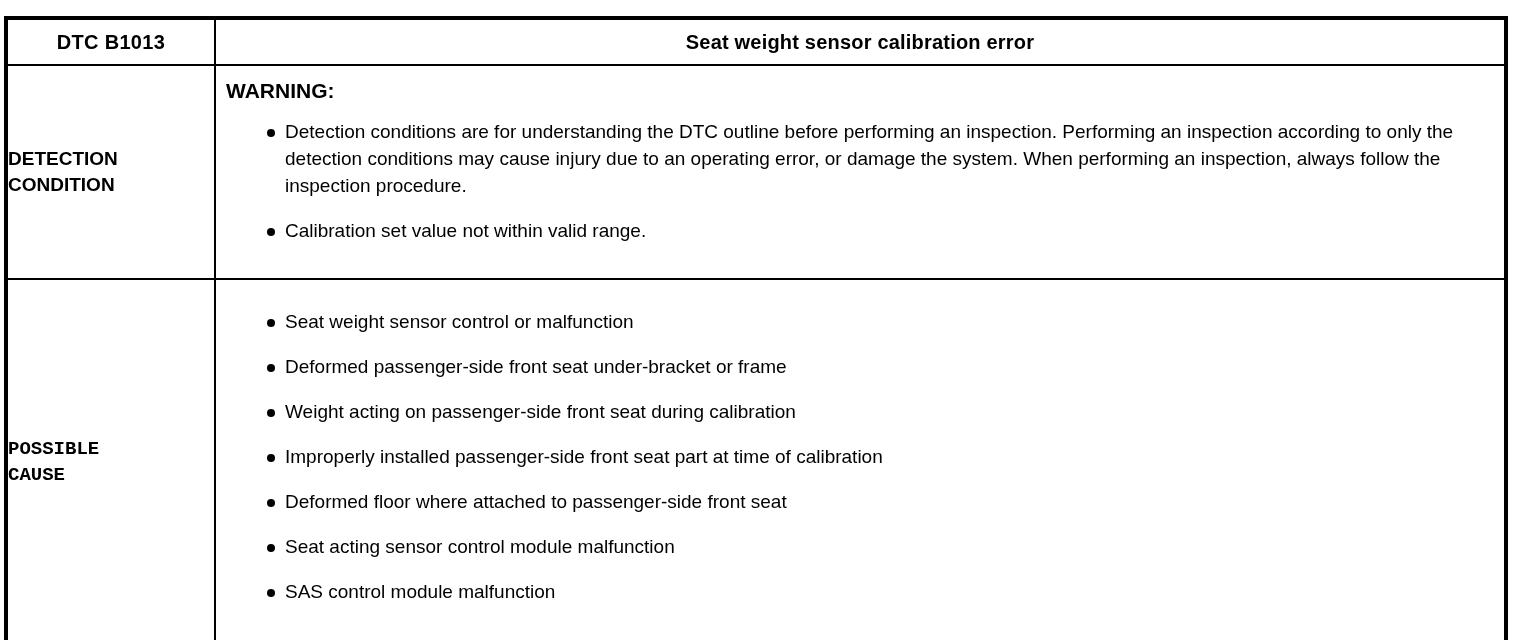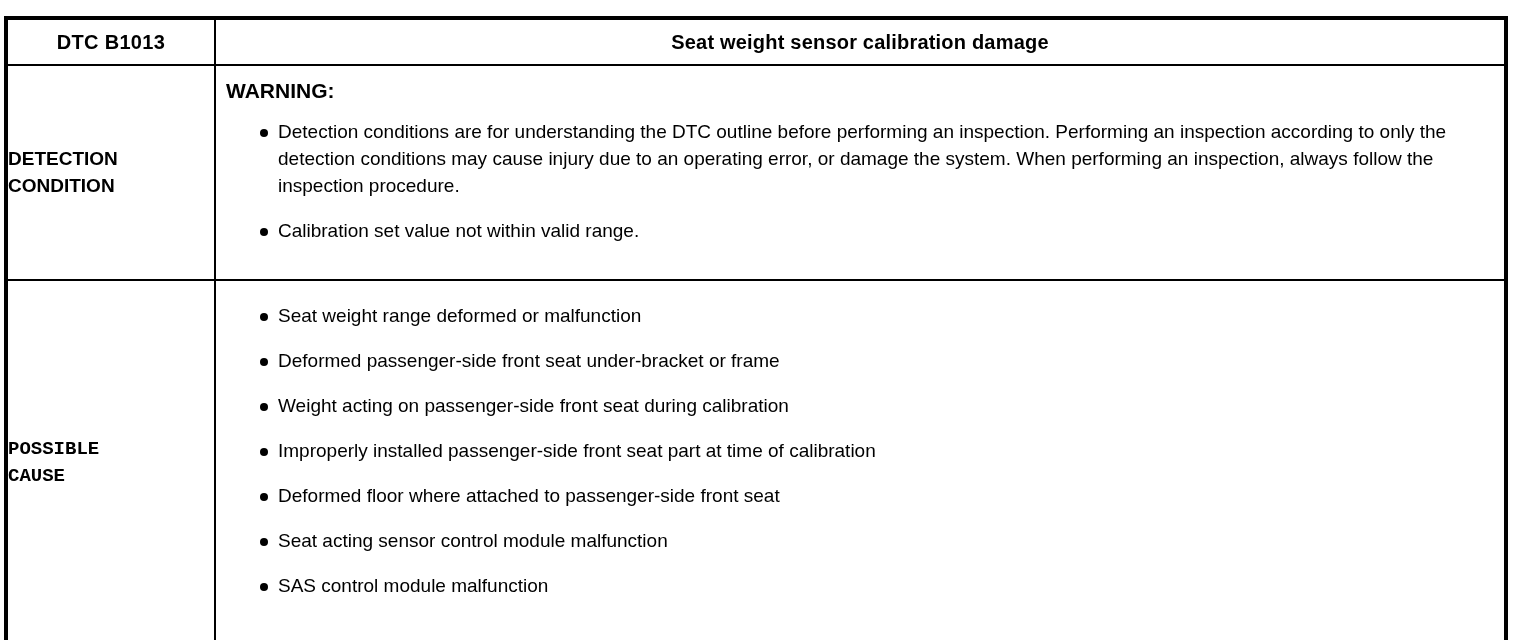--- a/index.html
+++ b/index.html
@@ -100,21 +100,21 @@
   }
   .warning-head {
     font-weight: bold;
     font-size: 21px;
     line-height: 1.2;
     margin: 2px 0 16px 0;
   }
 
   ul.bullets {
     list-style: none;
-    margin: 9px;
+    margin: 16px;
     padding: 0;
   }
   ul.bullets li {
     position: relative;
     padding-left: 43px;
     font-size: 19px;
     line-height: 1.42;
     margin-bottom: 18px;
   }
   ul.bullets li:last-child { margin-bottom: 0; }
@@ -144,21 +144,21 @@
 <div class="page">
 
   <table class="dtc-table">
 
     <tbody>
         <tr class="row-head">
       <td class="cell-label col-label">
         <span class="dtc-code">DTC B1013</span>
       </td>
       <td class="cell-body col-body">
-        <span class="dtc-title">Seat weight sensor calibration damage</span>
+        <span class="dtc-title">Seat weight sensor calibration error</span>
       </td>
     </tr>
 
     <tr class="row-detect">
       <td class="cell-label col-label">
         <div class="section-label">DETECTION
 CONDITION</div>
       </td>
       <td class="cell-body col-body">
         <div class="body-inner">
@@ -180,21 +180,21 @@
     <tr class="row-cause">
       <td class="cell-label col-label">
         <div class="section-label">POSSIBLE
 CAUSE</div>
       </td>
       <td class="cell-body col-body">
         <div class="body-inner cause-inner">
           <ul class="bullets cause-list">
             <li>
               <span class="dot"></span>
-              <span class="txt">Seat weight range deformed or malfunction</span>
+              <span class="txt">Seat weight sensor control or malfunction</span>
             </li>
             <li>
               <span class="dot"></span>
               <span class="txt">Deformed passenger-side front seat under-bracket or frame</span>
             </li>
             <li>
               <span class="dot"></span>
               <span class="txt">Weight acting on passenger-side front seat during calibration</span>
             </li>
             <li>

